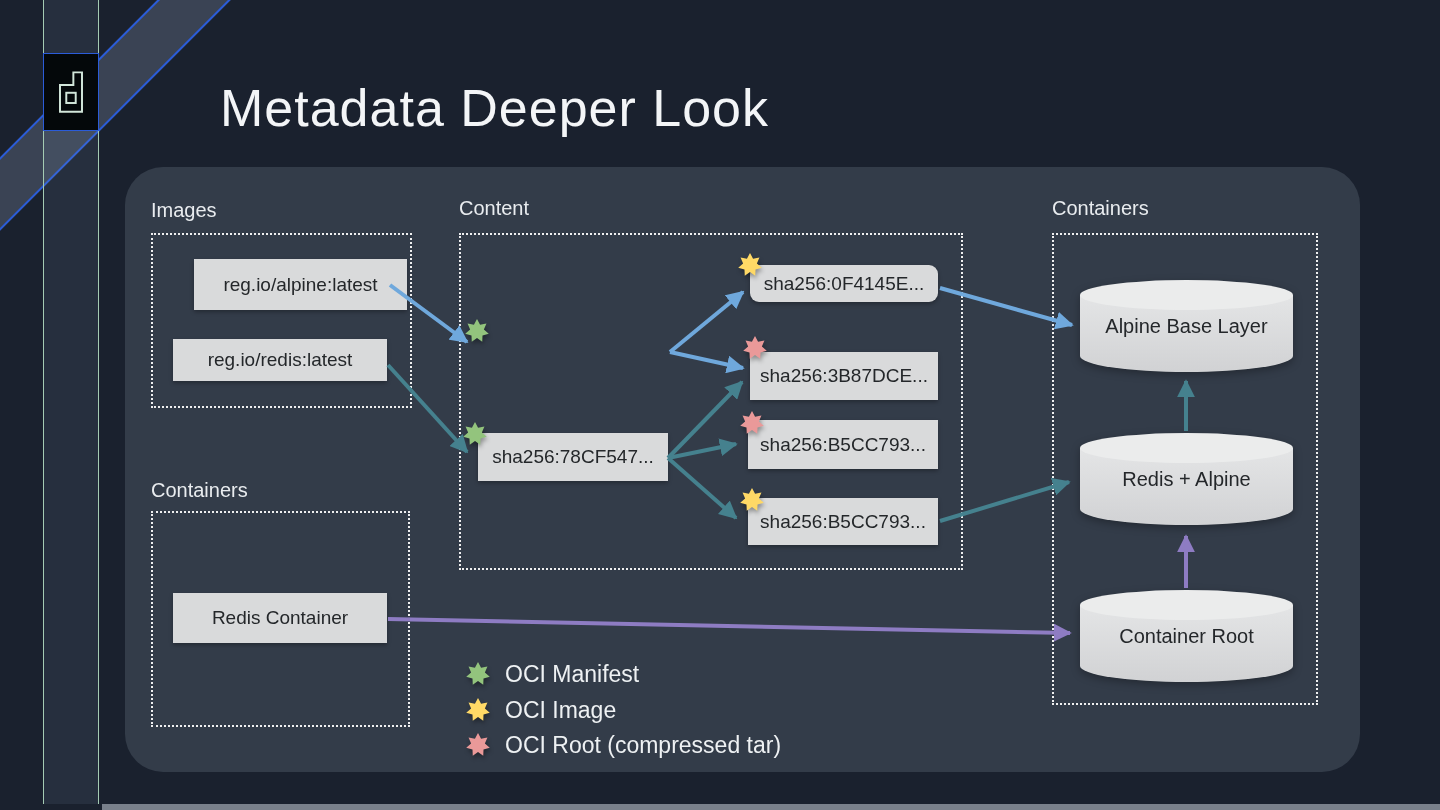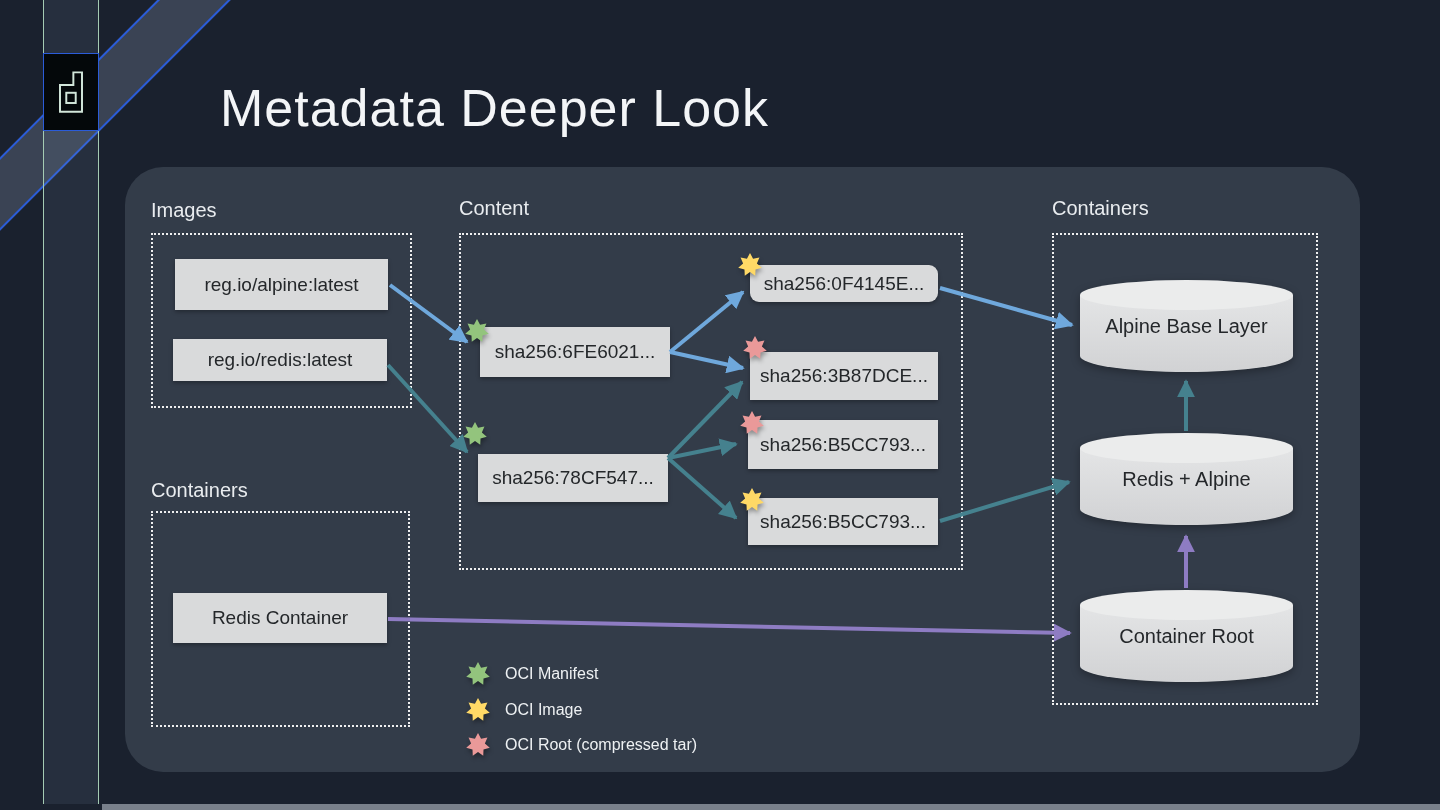--- a/index.html
+++ b/index.html
@@ -45,21 +45,21 @@
     background:linear-gradient(#e4e5e6,#d1d2d4);
     border-radius:0 0 50% 50% / 0 0 16px 16px; }
   .cyl .top { position:absolute; left:0; right:0; top:0; height:30px;
     border-radius:50%; background:#ebecec; }
   .cyl .cyl-label { position:absolute; left:0; right:0; top:50%;
     transform:translateY(-50%); text-align:center;
     font-size:20px; color:#24272a; }
 
   
   .legend-row { display:flex; align-items:center; gap:14px; height:30px; z-index:10; }
-  .legend-label { color:#eef1f3; font-size:16px; white-space:nowrap; }
+  .legend-label { color:#eef1f3; font-size:23px; white-space:nowrap; }
 
   .arrows { left:0; top:0; width:1440px; height:810px; z-index:8; pointer-events:none; }
 </style>
 </head>
 <body>
 
 <div class="abs diag-band"></div>
 <div class="abs v-stripe"></div>
 <div class="abs logo-box">
   <svg width="44" height="62" viewBox="0 0 56 78">
@@ -68,55 +68,52 @@
   </svg>
 </div>
 <div class="abs bottom-bar"></div>
 
 <div class="abs slide-title">Metadata Deeper Look</div>
 
 <div class="abs panel">
 
   <div class="abs section-label" style="left:26px;top:32px;width:261px;">Images</div>
   <div class="abs dotted-box" style="left:26px;top:66px;width:261px;height:175px;"></div>
-  <div class="abs node-box" style="left:50px;top:92px;width:213px;height:51px;">
+  <div class="abs node-box" style="left:69px;top:92px;width:213px;height:51px;">
     <span>reg.io/alpine:latest</span>
   </div>
   <div class="abs node-box" style="left:48px;top:172px;width:214px;height:42px;">
     <span>reg.io/redis:latest</span>
   </div>
 
   <div class="abs section-label" style="left:334px;top:30px;width:504px;">Content</div>
   <div class="abs dotted-box" style="left:334px;top:66px;width:504px;height:337px;"></div>
 
   <svg class="abs star star-green" style="left:339px;top:151px;" viewBox="0 0 28 28">
       <polygon points="14,1 17.3,7.15 24.16,5.89 21.41,12.31 26.67,16.89 19.94,18.74 19.64,25.71 14,21.6 8.36,25.71 8.06,18.74 1.33,16.89 6.59,12.31 3.84,5.89 10.7,7.15"></polygon>
     </svg>
-  <div class="abs node-box" style="left:355px;top:160px;width:190px;height:50px;">
-    <span>sha256:6FE6021...</span>
-  </div>
 
   <svg class="abs star star-yellow" style="left:612px;top:85px;" viewBox="0 0 28 28">
       <polygon points="14,1 17.3,7.15 24.16,5.89 21.41,12.31 26.67,16.89 19.94,18.74 19.64,25.71 14,21.6 8.36,25.71 8.06,18.74 1.33,16.89 6.59,12.31 3.84,5.89 10.7,7.15"></polygon>
     </svg>
   <div class="abs node-box" style="left:625px;top:98px;width:188px;height:37px;border-radius:9px;">
     <span>sha256:0F4145E...</span>
   </div>
 
   <svg class="abs star star-pink" style="left:617px;top:168px;" viewBox="0 0 28 28">
       <polygon points="14,1 17.3,7.15 24.16,5.89 21.41,12.31 26.67,16.89 19.94,18.74 19.64,25.71 14,21.6 8.36,25.71 8.06,18.74 1.33,16.89 6.59,12.31 3.84,5.89 10.7,7.15"></polygon>
     </svg>
   <div class="abs node-box" style="left:625px;top:185px;width:188px;height:48px;">
     <span>sha256:3B87DCE...</span>
   </div>
 
   <svg class="abs star star-green" style="left:337px;top:254px;" viewBox="0 0 28 28">
       <polygon points="14,1 17.3,7.15 24.16,5.89 21.41,12.31 26.67,16.89 19.94,18.74 19.64,25.71 14,21.6 8.36,25.71 8.06,18.74 1.33,16.89 6.59,12.31 3.84,5.89 10.7,7.15"></polygon>
     </svg>
-  <div class="abs node-box" style="left:353px;top:266px;width:190px;height:48px;margin-top:21px;">
+  <div class="abs node-box" style="left:353px;top:266px;width:190px;height:48px;">
     <span>sha256:78CF547...</span>
   </div>
 
   <svg class="abs star star-pink" style="left:614px;top:243px;" viewBox="0 0 28 28">
       <polygon points="14,1 17.3,7.15 24.16,5.89 21.41,12.31 26.67,16.89 19.94,18.74 19.64,25.71 14,21.6 8.36,25.71 8.06,18.74 1.33,16.89 6.59,12.31 3.84,5.89 10.7,7.15"></polygon>
     </svg>
   <div class="abs node-box" style="left:623px;top:253px;width:190px;height:49px;">
     <span>sha256:B5CC793...</span>
   </div>
 

